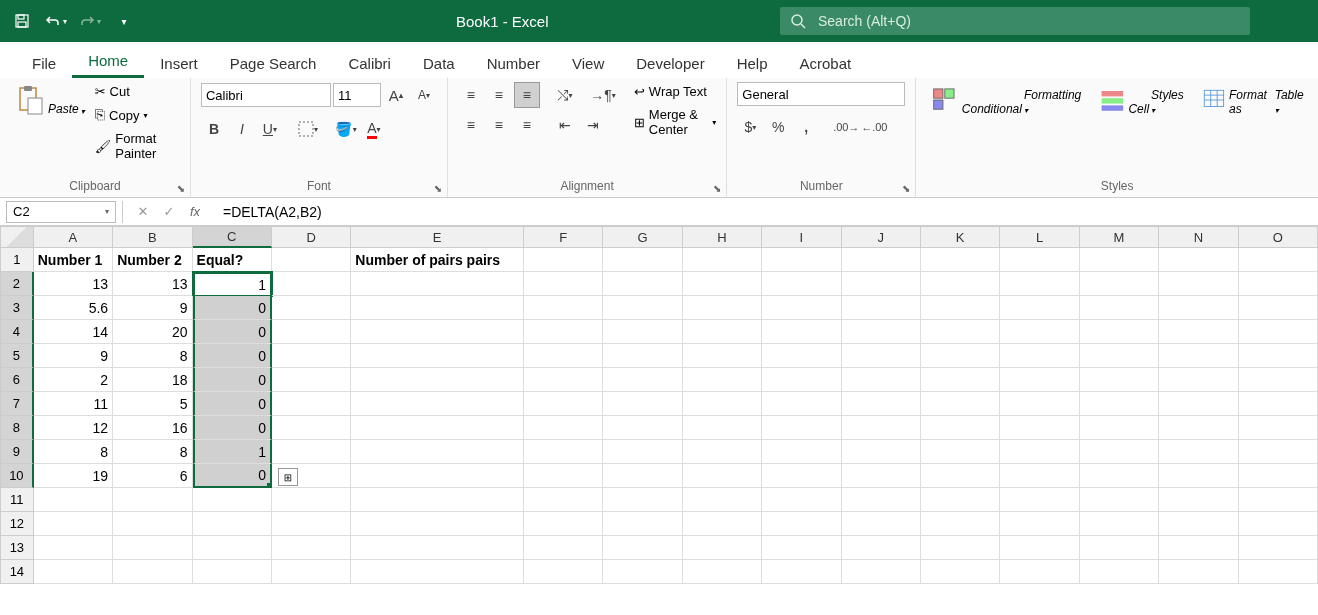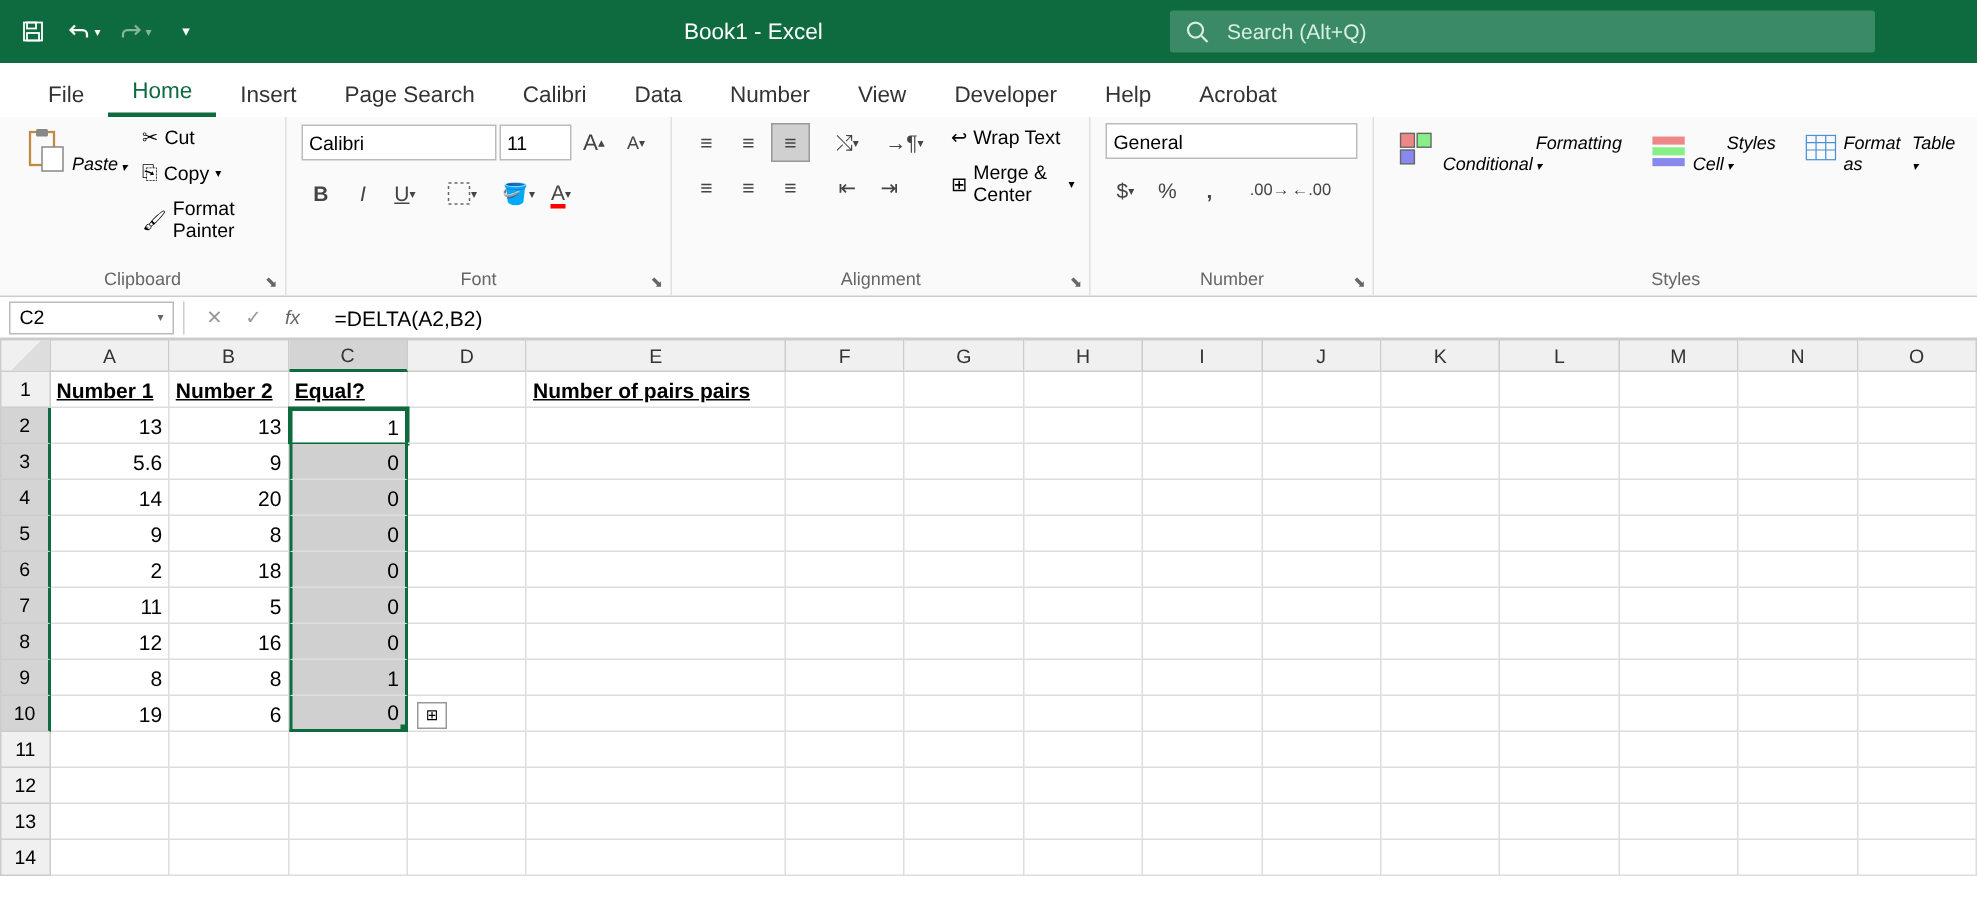--- a/index.html
+++ b/index.html
@@ -55,21 +55,21 @@
 .grid { display: flex; flex-direction: column; }
 .col-headers { display: flex; height: 22px; }
 .select-all { width: 34px; border: 1px solid #ccc; background: linear-gradient(135deg, #f0f0f0 50%, #ddd 50%); }
 .col-h { border: 1px solid #ccc; border-left: none; background: #f0f0f0; display: flex; align-items: center; justify-content: center; font-size: 13px; color: #333; }
 .col-h.sel { background: #d4d4d4; border-bottom: 2px solid #0d6b3f; }
 .row { display: flex; height: 24px; }
 .row-h { width: 34px; border: 1px solid #ccc; border-top: none; background: #f0f0f0; display: flex; align-items: center; justify-content: center; font-size: 13px; }
 .row-h.sel { background: #d4d4d4; border-right: 2px solid #0d6b3f; }
 .cell { border-right: 1px solid #ddd; border-bottom: 1px solid #ddd; padding: 0 4px; display: flex; align-items: center; font-size: 14px; overflow: hidden; white-space: nowrap; }
 .cell.right { justify-content: flex-end; }
-.cell.bold { font-weight: bold; text-decoration: underline; }
+.cell.bold { font-weight: bold; }
 .cell.selcell { background: #d0d0d0; }
 .cell.active { background: #fff; outline: 2px solid #0d6b3f; outline-offset: -1px; }
 .sel-border-top { border-top: 2px solid #0d6b3f; }
 .sel-border-bot { border-bottom: 2px solid #0d6b3f; }
 .sel-border-left { border-left: 2px solid #0d6b3f; }
 .sel-border-right { border-right: 2px solid #0d6b3f; }
 .fill-handle { position: relative; }
 .fill-handle::after { content: ''; position: absolute; right: -3px; bottom: -3px; width: 6px; height: 6px; background: #0d6b3f; }
 .autofill-opts { width: 20px; height: 18px; border: 1px solid #999; background: #fff; display: flex; align-items: center; justify-content: center; font-size: 10px; cursor: pointer; position: absolute; }
 

